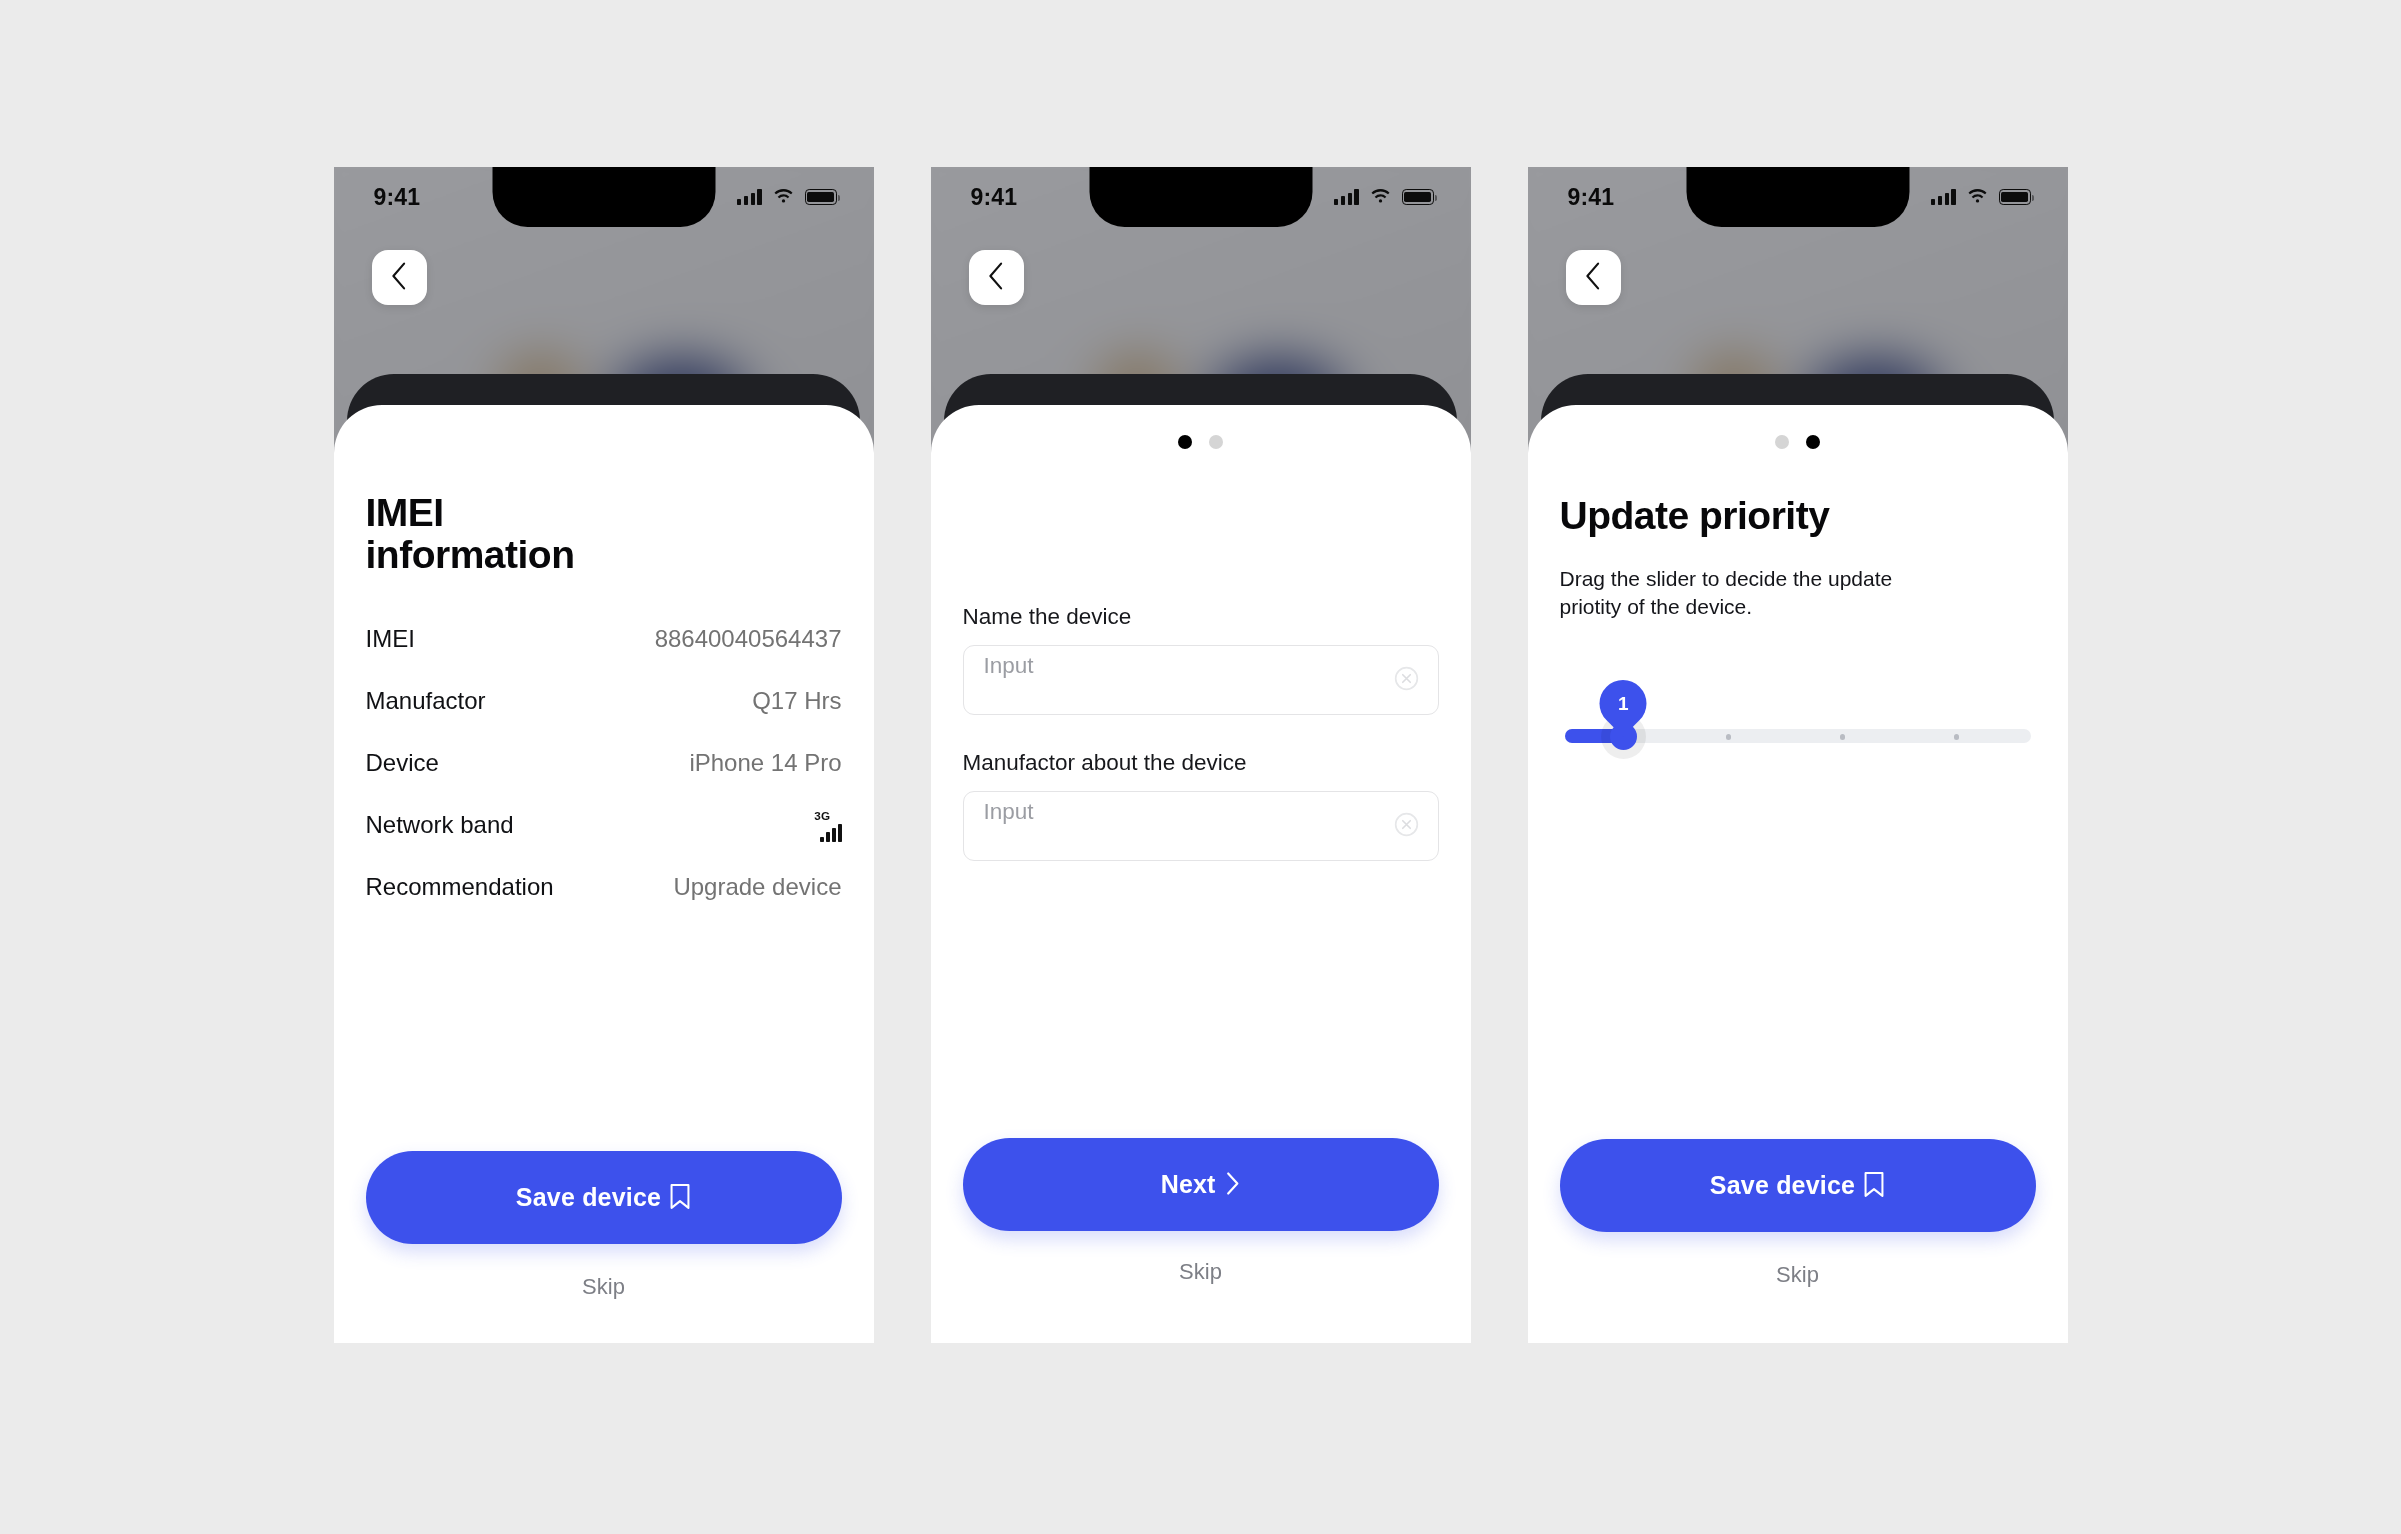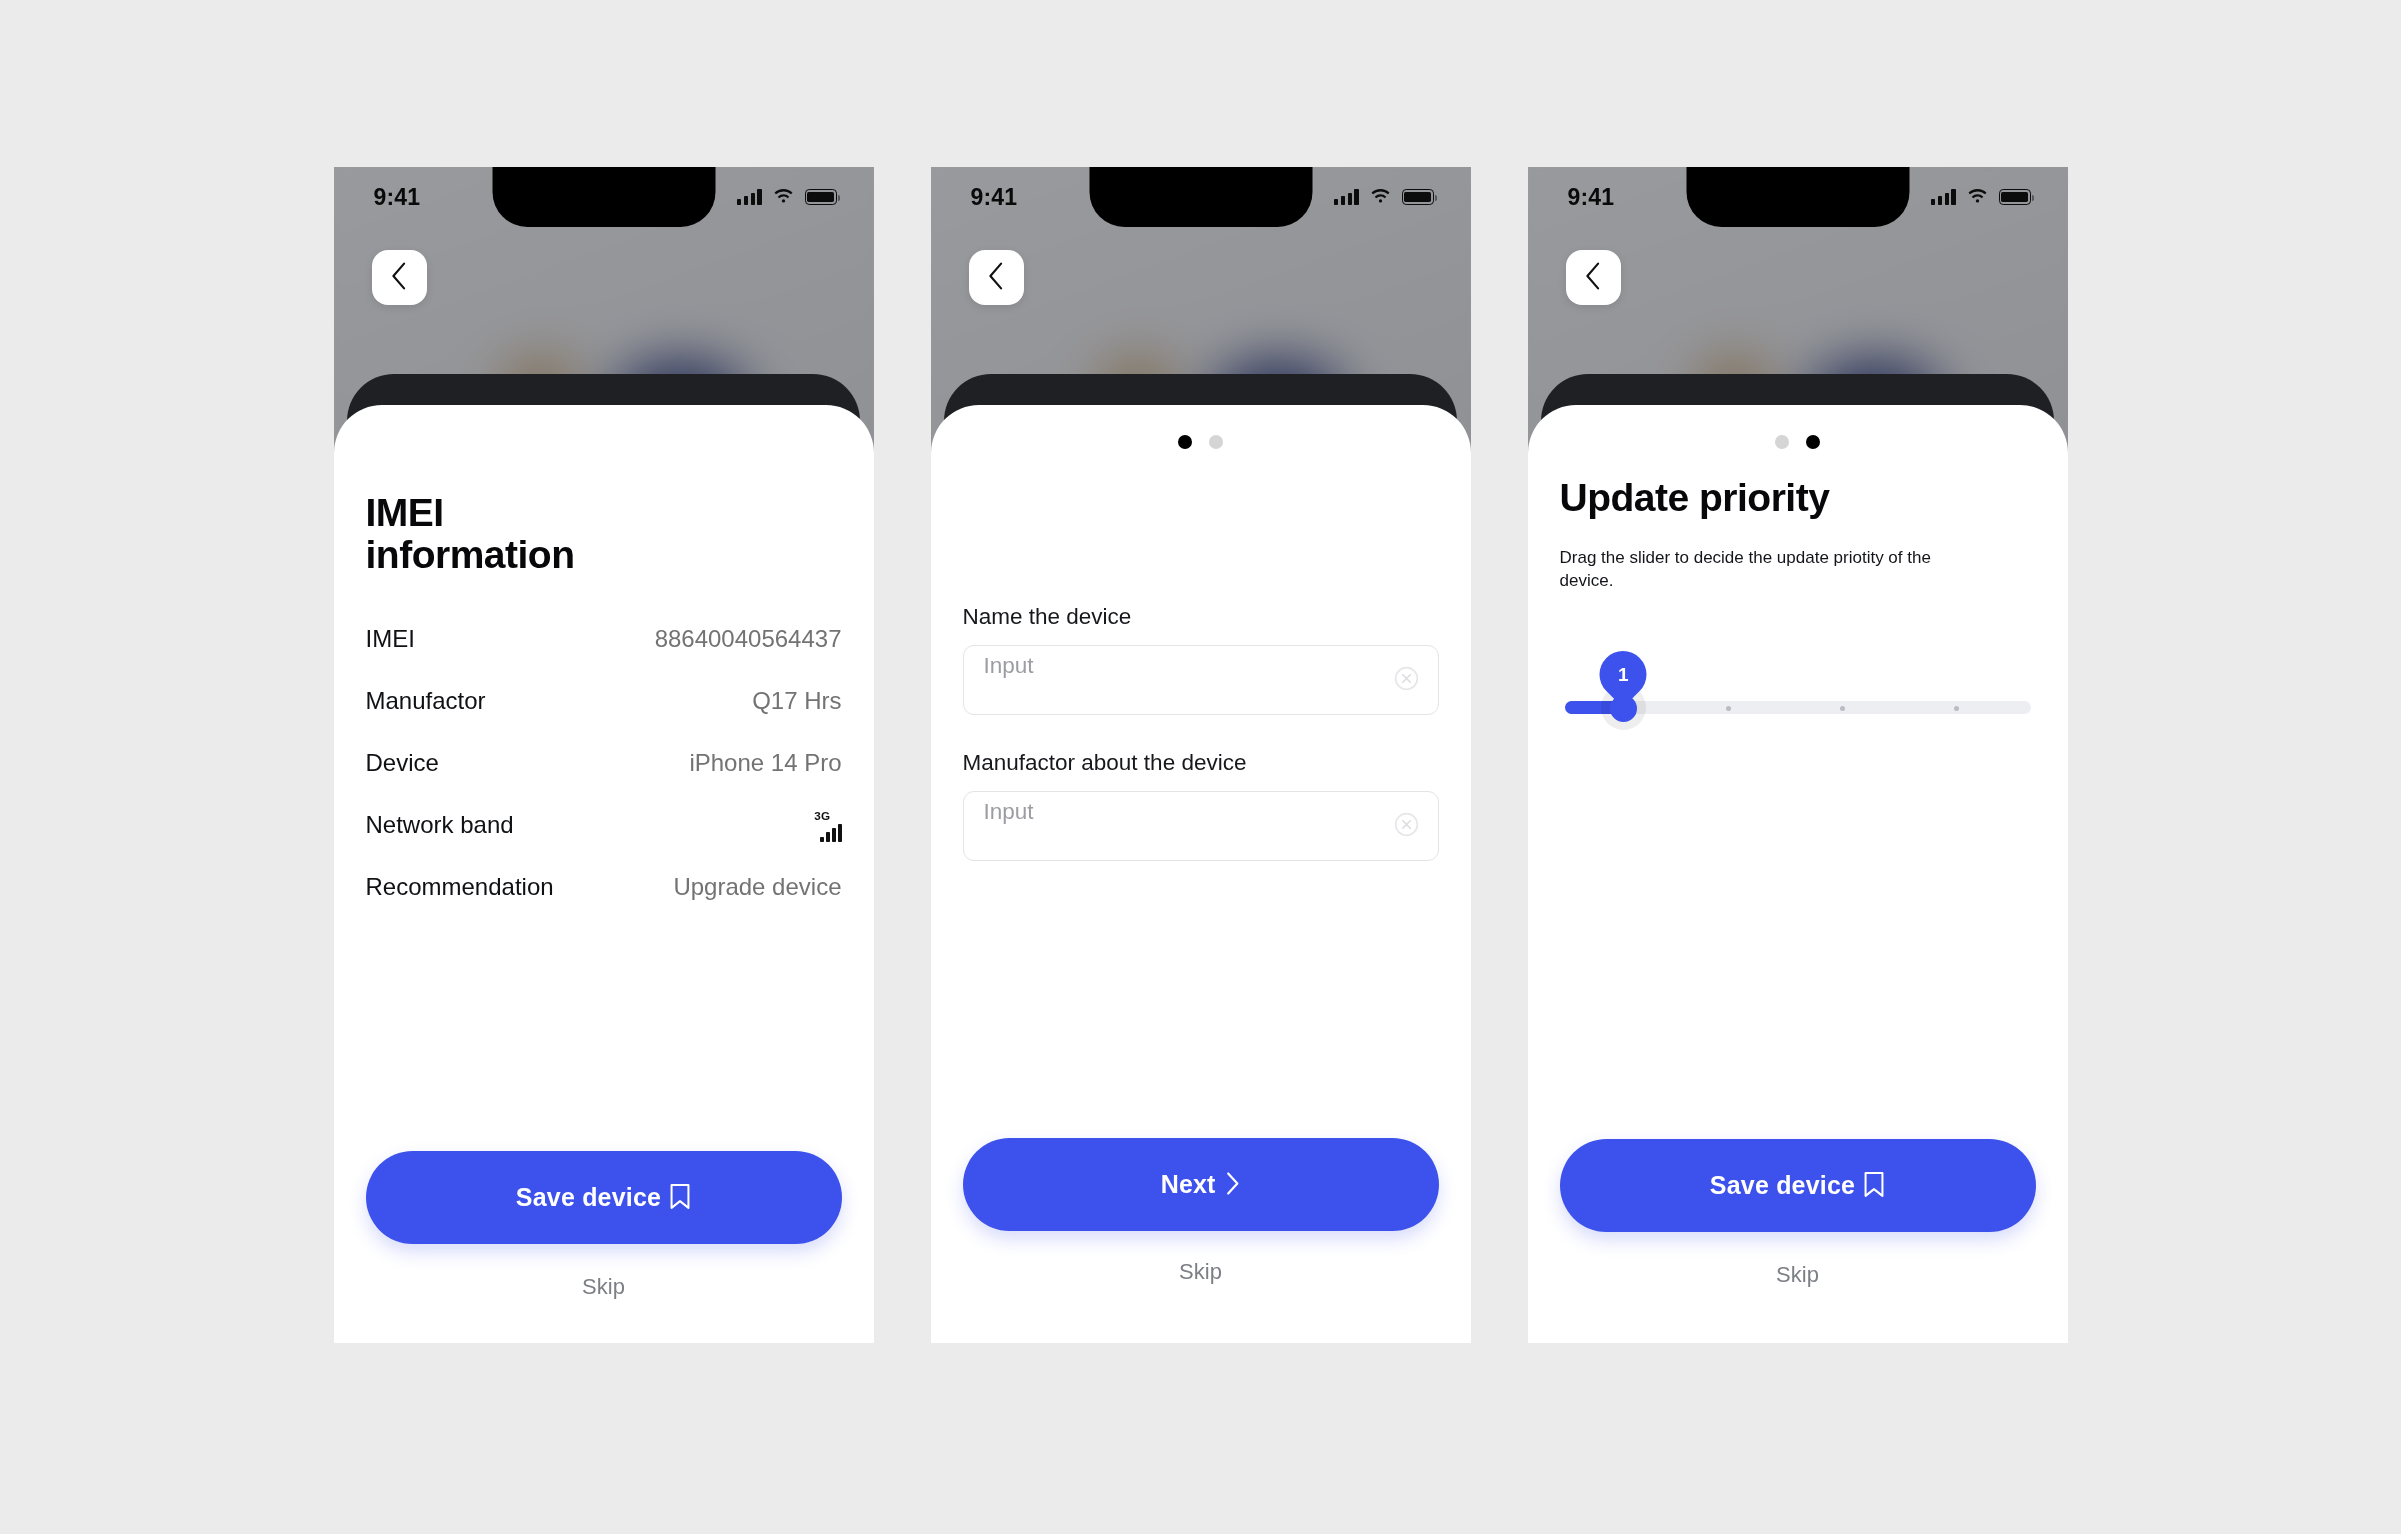--- a/index.html
+++ b/index.html
@@ -154,24 +154,24 @@
     border: 1.3px solid #e4e4e6;
     border-radius: 11px;
     display: flex; align-items: flex-start;
     padding: 7px 20px;
   }
   .field .val { font-size: 22.5px; color: #9b9da3; }
   .field .clear { position: absolute; right: 18.3px; top: 50%; transform: translateY(-50%); }
   .field-gap { height: 35px; }
 
   
-  .title-3 { margin-top: 28px; }
+  .title-3 { margin-top: 46px; }
   .subtext {
     margin-top: 28px;
-    font-size: 17px; line-height: 1.35; color: #14151a; max-width: 384px;
+    font-size: 21px; line-height: 1.35; color: #14151a; max-width: 384px;
   }
   .slider-wrap { position: relative; margin-top: 65px; height: 80px; }
   .track {
     position: absolute; left: 5px; right: 5px; top: 43px;
     height: 13.3px; background: #eceef1; border-radius: 7.5px;
   }
   .track-fill {
     position: absolute; left: 5px; top: 43px;
     width: 70px; height: 13.3px; background: #3d51ec; border-radius: 7.5px;
   }

